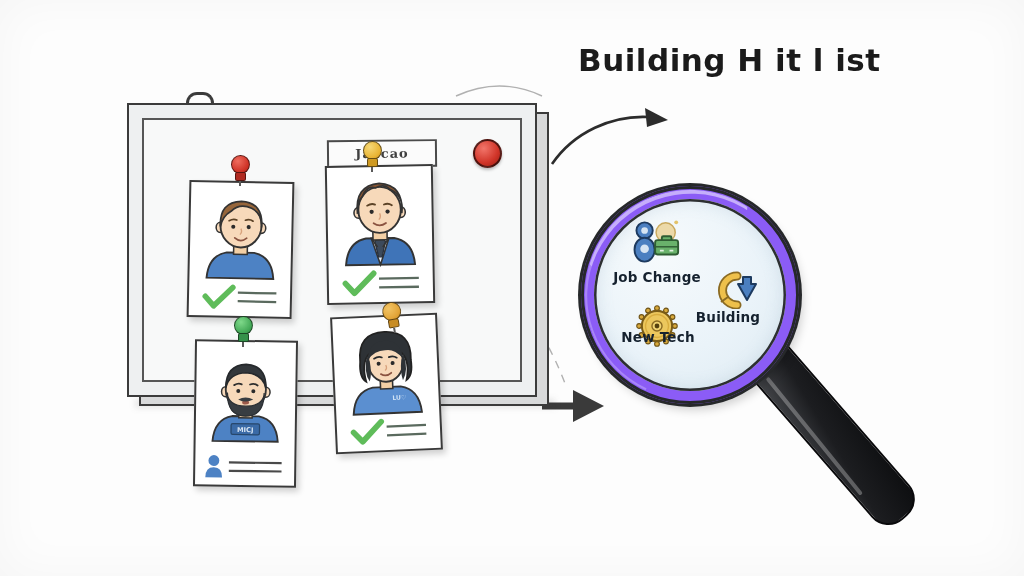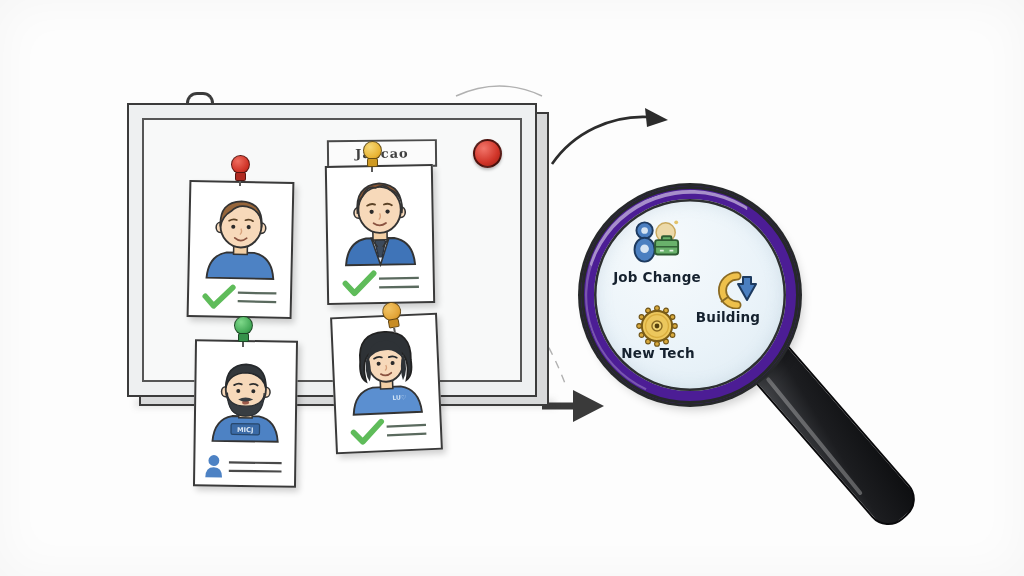--- a/index.html
+++ b/index.html
@@ -93,21 +93,21 @@
   #magnifier-handle::before{ 
     content:"";position:absolute;top:-16px;left:7px;width:28px;height:18px;
     background:linear-gradient(#cdd2d6,#8f969c);border:2px solid #26282a;border-radius:3px;
   }
   #magnifier-handle::after{ 
     content:"";position:absolute;top:18px;left:6px;width:4px;height:150px;
     background:rgba(255,255,255,.28);border-radius:3px;transform:rotate(2deg);
   }
   #magnifier-ring{
     left:581px;top:186px;width:218px;height:218px;border-radius:50%;z-index:7;
-    background:#4c1d95;
+    background:#8b5cf6;
     box-shadow:0 0 0 3px #26282a, inset 0 0 0 3px #26282a, 4px 6px 10px rgba(0,0,0,.18);
   }
   #magnifier-ring::before{
     content:"";position:absolute;inset:4px;border-radius:50%;
     border-top:4px solid rgba(255,255,255,.5);border-left:2px solid rgba(255,255,255,.25);
     border-right:2px solid transparent;border-bottom:2px solid transparent;
     transform:rotate(-20deg);
   }
   #magnifier-lens{
     position:absolute;inset:13px;border-radius:50%;
@@ -146,20 +146,21 @@
     <g>
       <path d="M552,164 C574,132 612,115 649,117" stroke="#2c2c2c" stroke-width="2.6" fill="none"></path>
       <polygon points="668,120 645,108 647,127" fill="#2c2c2c"></polygon>
     </g>
     <g>
       <line x1="542" y1="406" x2="575" y2="406" stroke="#3a3a3a" stroke-width="7"></line>
       <polygon points="604,406 573,390 573,422" fill="#3a3a3a"></polygon>
     </g>
   </svg>
 
+  <div id="headline" class="abs">Building H it l ist</div>
 
   <div id="board-shadow" class="abs"></div>
   <div id="board-hook" class="abs"></div>
   <div id="board-depth" class="abs"></div>
   <div id="board-frame" class="abs">
     <div id="board-surface"></div>
   </div>
 
   <div id="tag-label" class="abs">Jaccao</div>
 
@@ -328,18 +329,18 @@
               <circle cx="24" cy="4.5" r="2.6"></circle>
             <circle cx="33.8" cy="7.1" r="2.6"></circle>
               <circle cx="40.9" cy="14.2" r="2.6"></circle>
           </g>
           <circle cx="24" cy="24" r="16.5" fill="#ecc75d" stroke="#7a5c17" stroke-width="2.2"></circle>
           <circle cx="24" cy="24" r="12.5" fill="none" stroke="#d9ad3e" stroke-width="1.5"></circle>
           <circle cx="24" cy="24" r="5.5" fill="#f0d270" stroke="#8a6a22" stroke-width="1.5"></circle>
           <circle cx="24" cy="24" r="2.6" fill="#55400e"></circle>
         </svg>
       </div>
-      <div class="signal-label" style="left:4px;top:146px;width:120px">New Tech</div>
+      <div class="signal-label" style="left:4px;top:130px;width:120px">New Tech</div>
 
     </div>
   </div>
 
 </div>
 
 </body></html>

